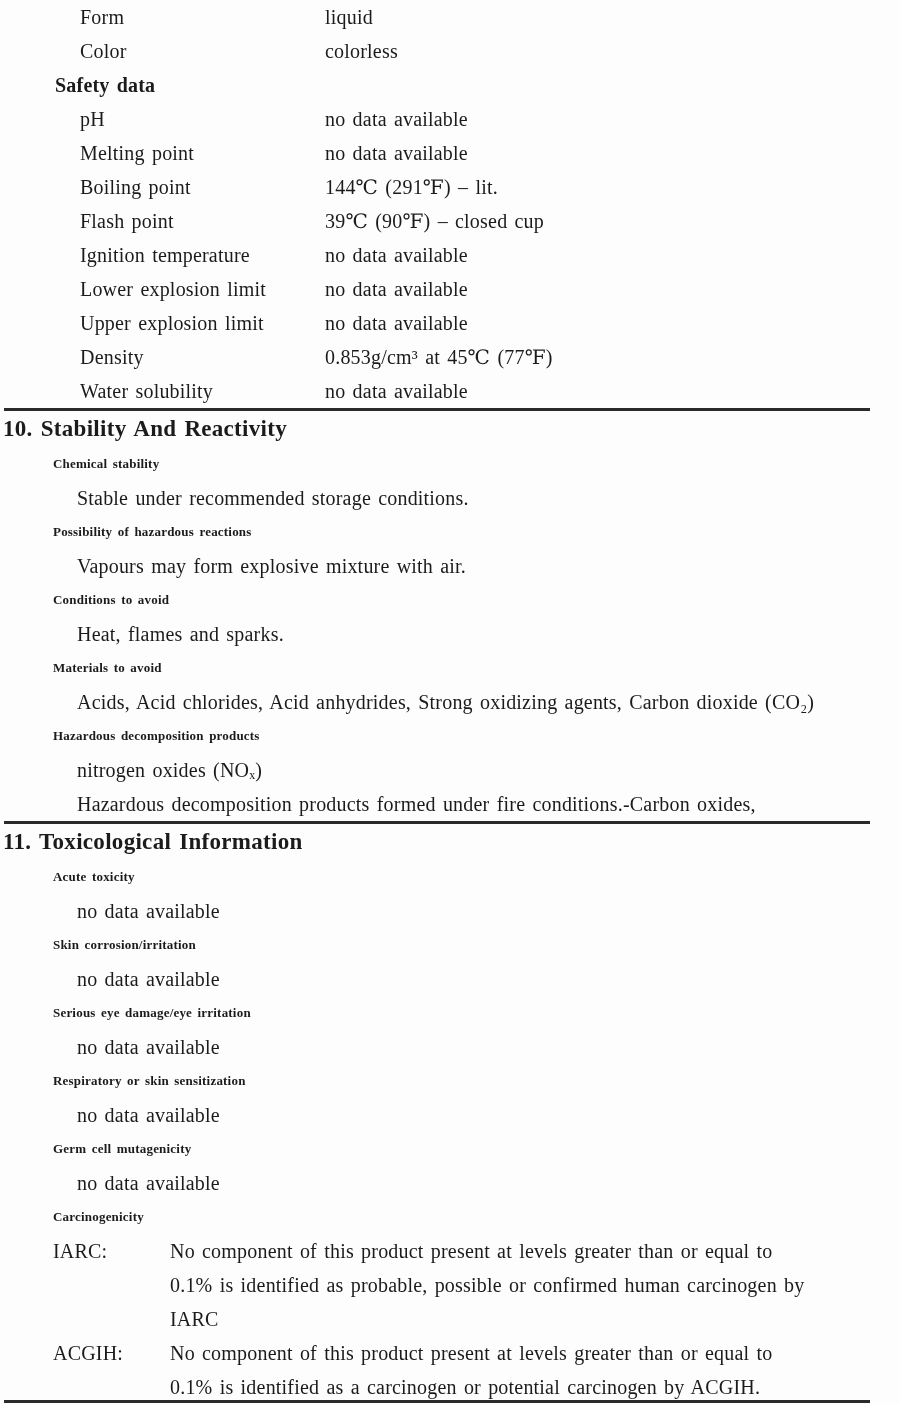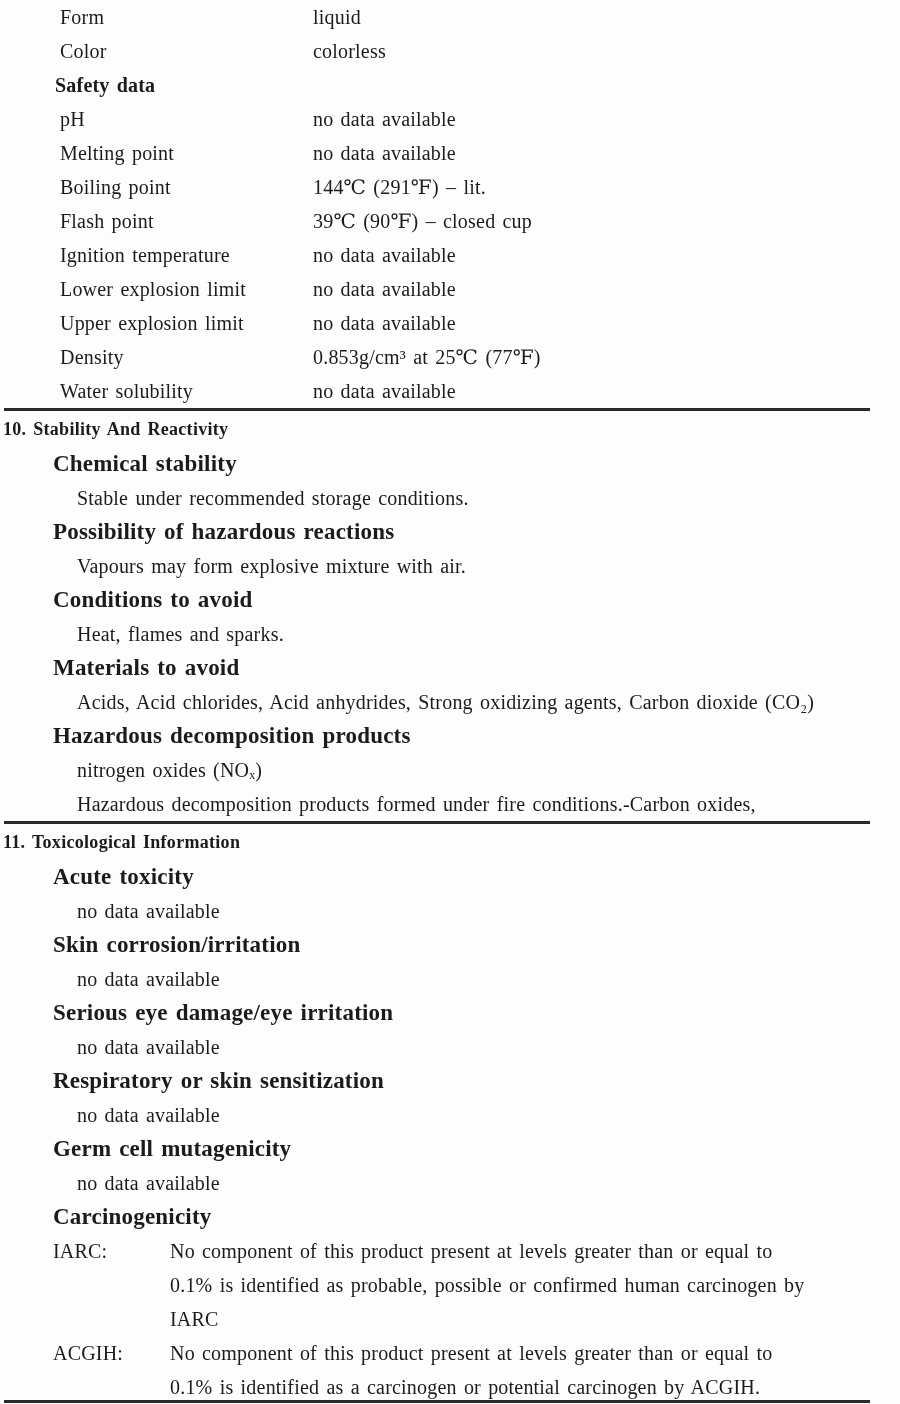--- a/index.html
+++ b/index.html
@@ -10,32 +10,32 @@
     color:#1b1b1b;
     font-family:"Liberation Serif","DejaVu Serif",serif;
     font-size:20px;
     overflow:hidden;
     letter-spacing:0.2px;
     word-spacing:2px;
   }
   .page { width:900px; height:1404px; position:relative; }
 
   
-  .prow { display:flex; line-height:34px; padding-left:60px;gap:8px; }
+  .prow { display:flex; line-height:34px; padding-left:80px; }
   .plabel { width:245px; flex:none; }
   .pvalue { flex:1; }
   .group-head { font-weight:bold; line-height:34px; padding-left:55px; }
 
   
   .rule { border-top:3px solid #2a2a2a; margin-left:4px; margin-right:30px; }
   .bottom-rule { position:absolute; left:4px; right:30px; bottom:1px; border-top:3px solid #2a2a2a; }
 
   
-  .sec-title { font-weight:bold; font-size:18px; line-height:36px; padding-left:3px; letter-spacing:0.3px; }
-  .sub-head { font-weight:bold; font-size:23px; line-height:34px; padding-left:53px; }
+  .sec-title { font-weight:bold; font-size:23px; line-height:36px; padding-left:3px; letter-spacing:0.3px; }
+  .sub-head { font-weight:bold; font-size:13px; line-height:34px; padding-left:53px; }
   .body-line { line-height:34px; padding-left:77px; padding-right:20px; }
 
   
   .centry { display:flex; padding-left:53px;justify-content:flex-end; }
   .agency { width:117px; flex:none; line-height:34px; }
   .ctext { flex:1; }
   .ctext div { line-height:34px; }
 </style>
 </head>
 <body>
@@ -77,21 +77,21 @@
     <div class="prow">
       <span class="plabel">Lower explosion limit</span>
       <span class="pvalue">no data available</span>
     </div>
     <div class="prow">
       <span class="plabel">Upper explosion limit</span>
       <span class="pvalue">no data available</span>
     </div>
     <div class="prow">
       <span class="plabel">Density</span>
-      <span class="pvalue">0.853g/cm³ at 25℃  (77℉)</span>
+      <span class="pvalue">0.853g/cm³ at 45℃  (77℉)</span>
     </div>
     <div class="prow">
       <span class="plabel">Water solubility</span>
       <span class="pvalue">no data available</span>
     </div>
   </div>
 
   <div class="rule"></div>
 
   <div>

